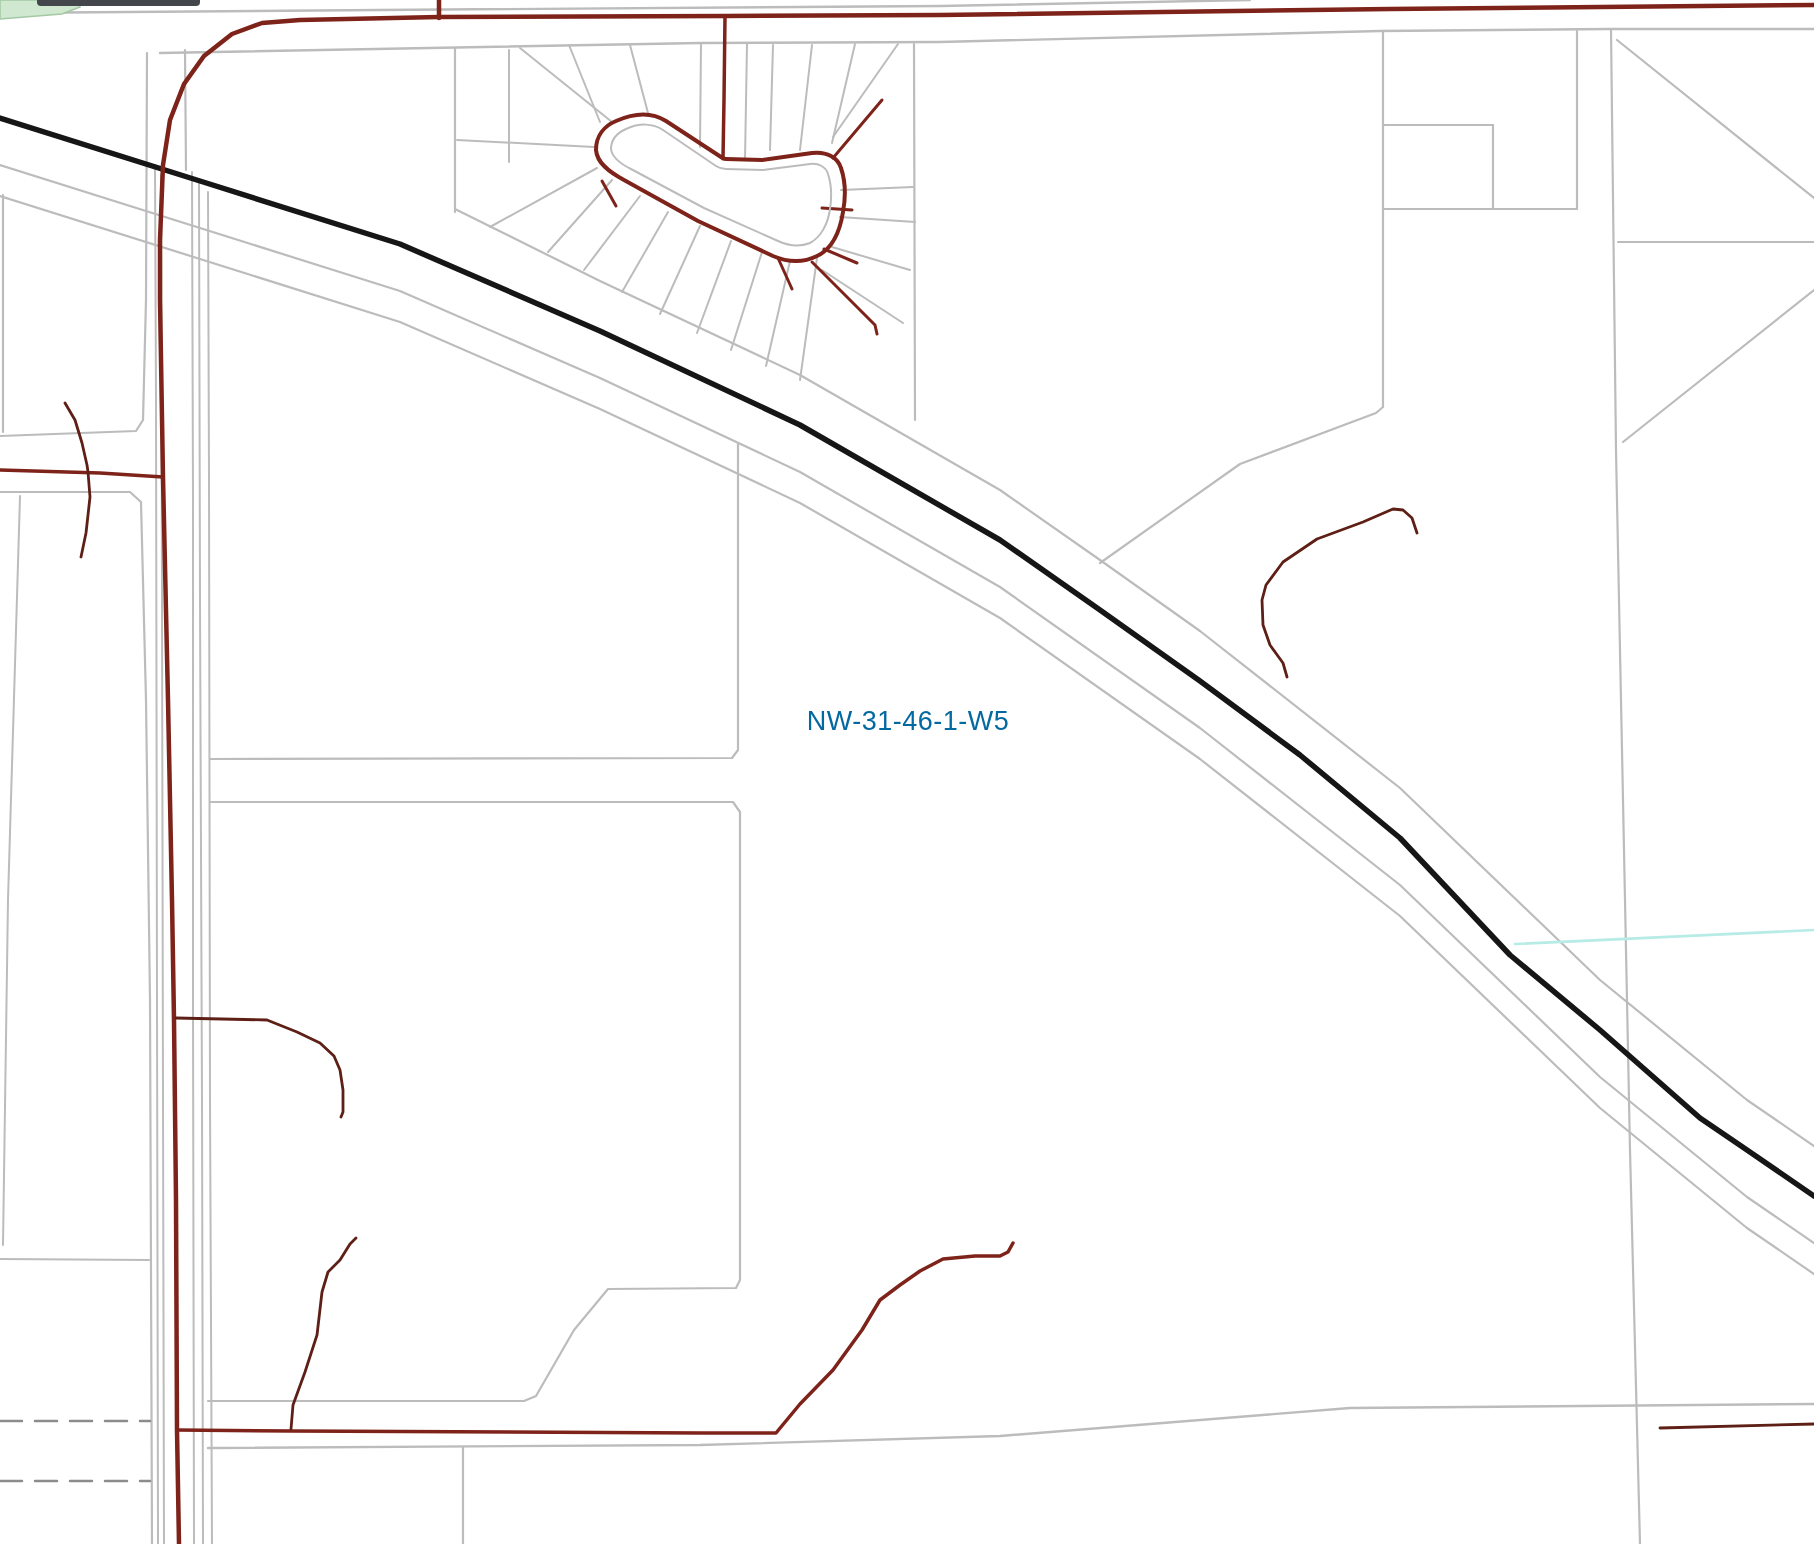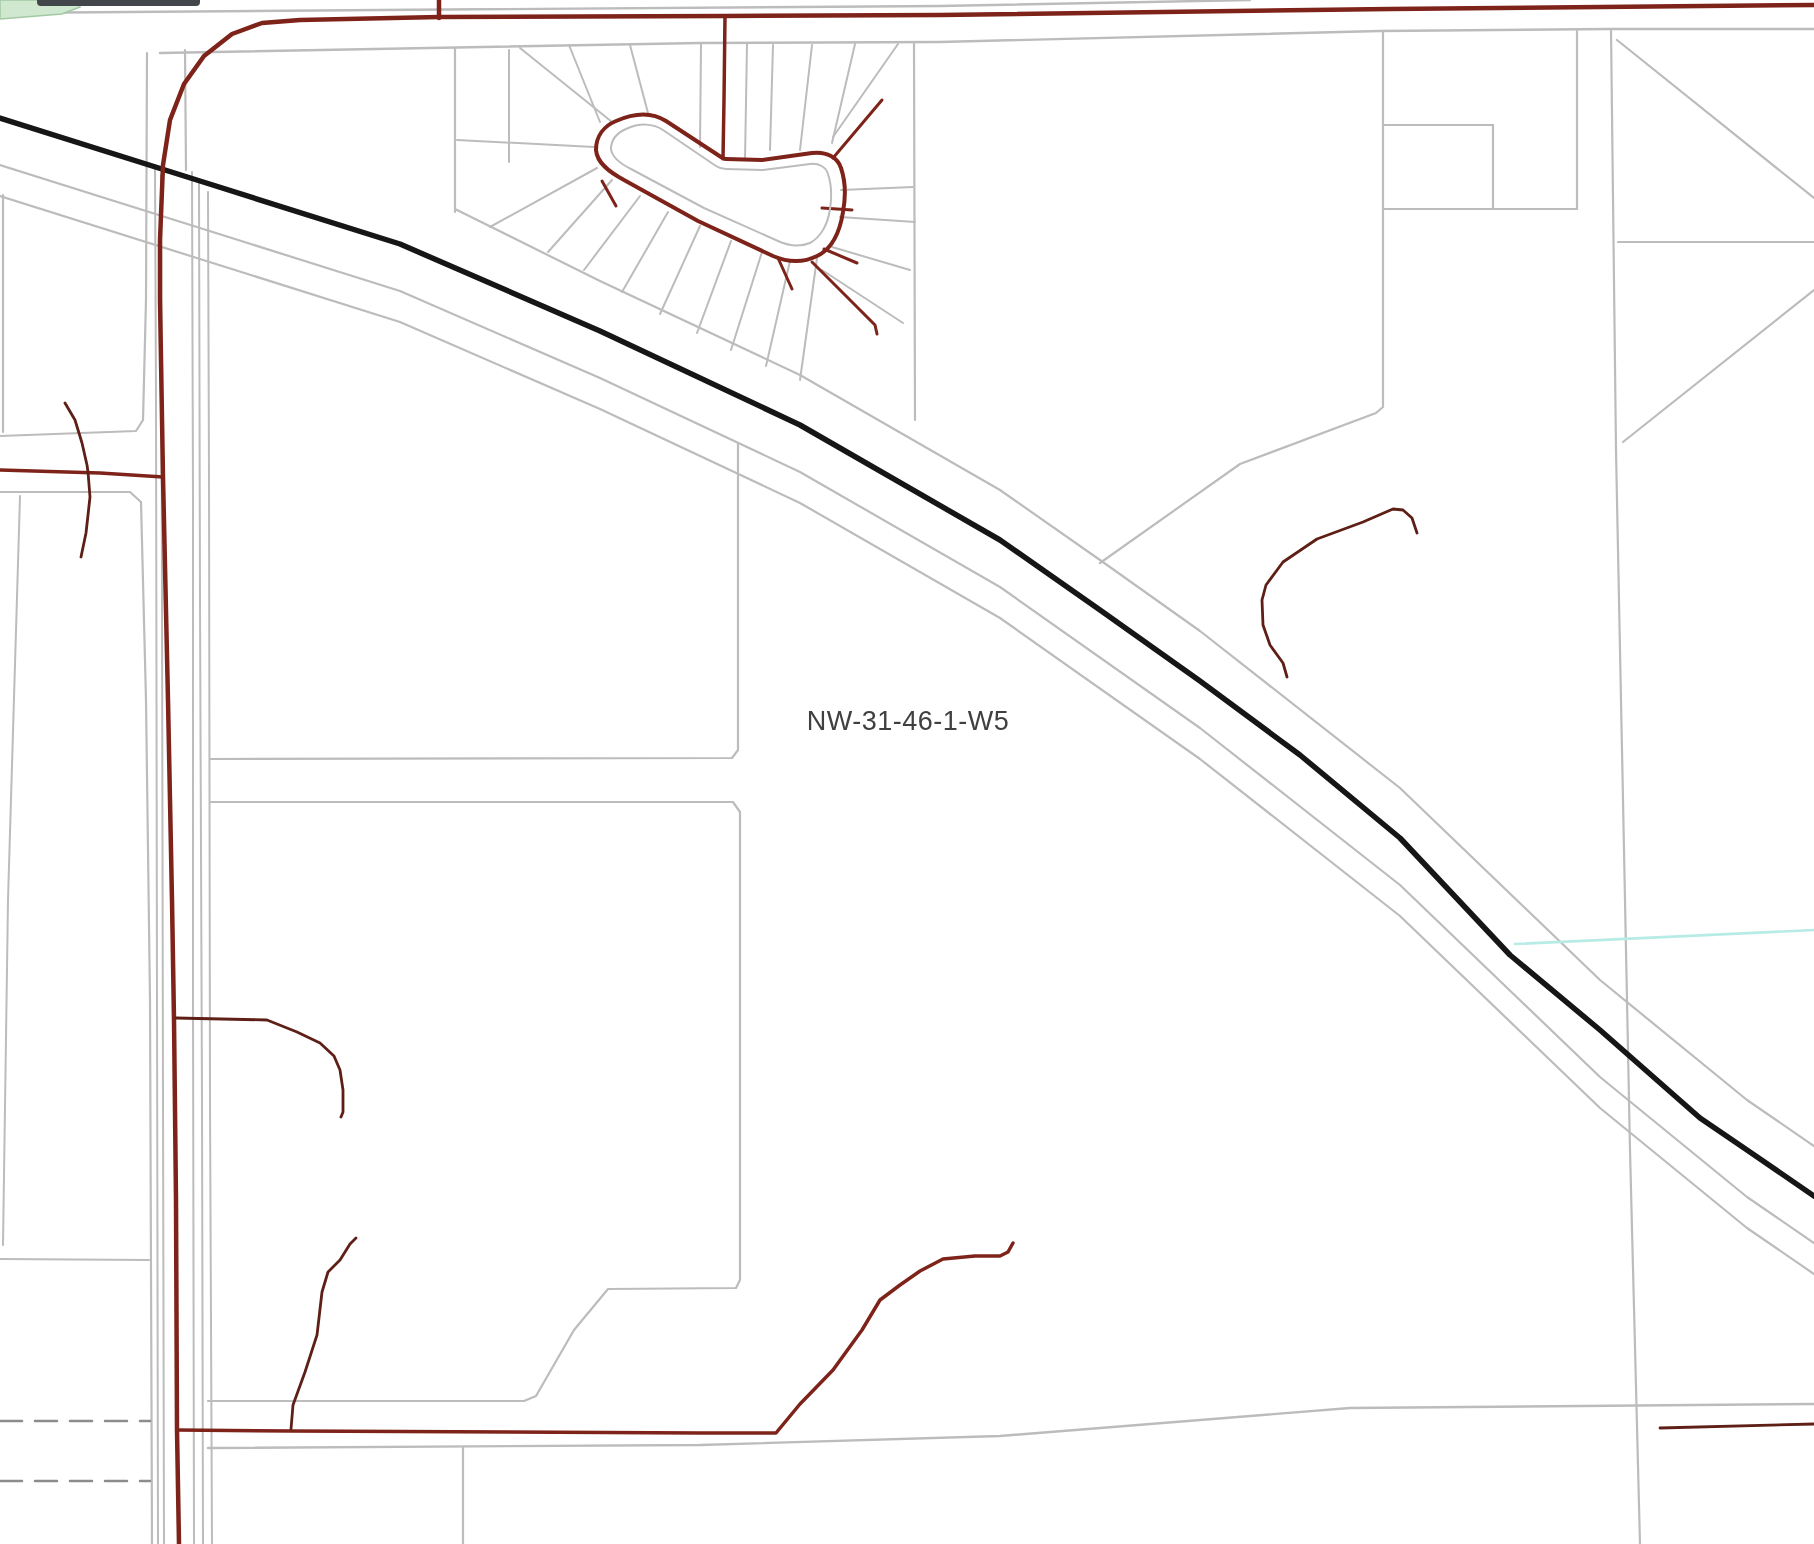--- a/index.html
+++ b/index.html
@@ -96,14 +96,14 @@
         <polyline points="176,1018 267,1020 297,1032 320,1043 334,1056 340,1070 343,1090 343,1112 341,1117" fill="none" stroke="#5e1f16" stroke-width="2.8" stroke-linecap="round" stroke-linejoin="round"></polyline>
         <polyline points="356,1238 350,1244 340,1260 328,1272 322,1292 317,1335 305,1372 293,1405 291,1429" fill="none" stroke="#5e1f16" stroke-width="2.8" stroke-linecap="round" stroke-linejoin="round"></polyline>
         <polyline points="1417,533 1412,518 1403,510 1393,509 1363,522 1317,539 1283,562 1266,585 1262,600 1263,625 1270,645 1283,663 1287,677" fill="none" stroke="#5e1f16" stroke-width="2.8" stroke-linecap="round" stroke-linejoin="round"></polyline>
         <polyline points="1660,1428 1814,1424" fill="none" stroke="#5e1f16" stroke-width="2.8" stroke-linecap="round" stroke-linejoin="round"></polyline>
         <path d="M 611 149 C 611 140 617 133 626 129 C 639 123 653 123 663 130 L 716 166 C 719 168 722 169 726 169 L 763 170 L 810 164 C 819 163 826 167 828 174 C 831 183 832 196 830 209 C 828 224 821 237 810 243 C 800 247 789 246 778 241 L 704 208 L 631 169 C 621 164 612 158 611 149 Z" fill="none" stroke="#bcbcbc" stroke-width="2" stroke-linecap="round" stroke-linejoin="round"></path>
         <path d="M 596 150 C 596 136 604 126 616 121 C 634 113 652 112 666 121 L 721 157 C 722 158 724 159 726 159 L 762 160 L 812 153 C 827 151 838 158 841 168 C 845 180 846 196 843 212 C 840 231 832 249 817 256 C 803 263 787 262 773 256 L 698 221 L 624 180 C 609 172 597 163 596 150 Z" fill="none" stroke="#7e231a" stroke-width="4" stroke-linecap="round" stroke-linejoin="round"></path>
         <polygon points="0,0 78,0 80,7 62,14 0,19" fill="#cfe8cf" stroke="#a4c8a4" stroke-width="1.5"></polygon>
         <rect x="37" y="-5" width="163" height="11" rx="4" fill="#43474b"></rect>
       </g>
   </svg>
-  <div class="section-label" style="left: 908px; top: 721px; font-size: 27px; color: #404040;">NW-31-46-1-W5</div>
+  <div class="section-label" style="left: 908px; top: 721px; font-size: 27px; color: #0369a1;">NW-31-46-1-W5</div>
 </div>
 
 </body></html>

